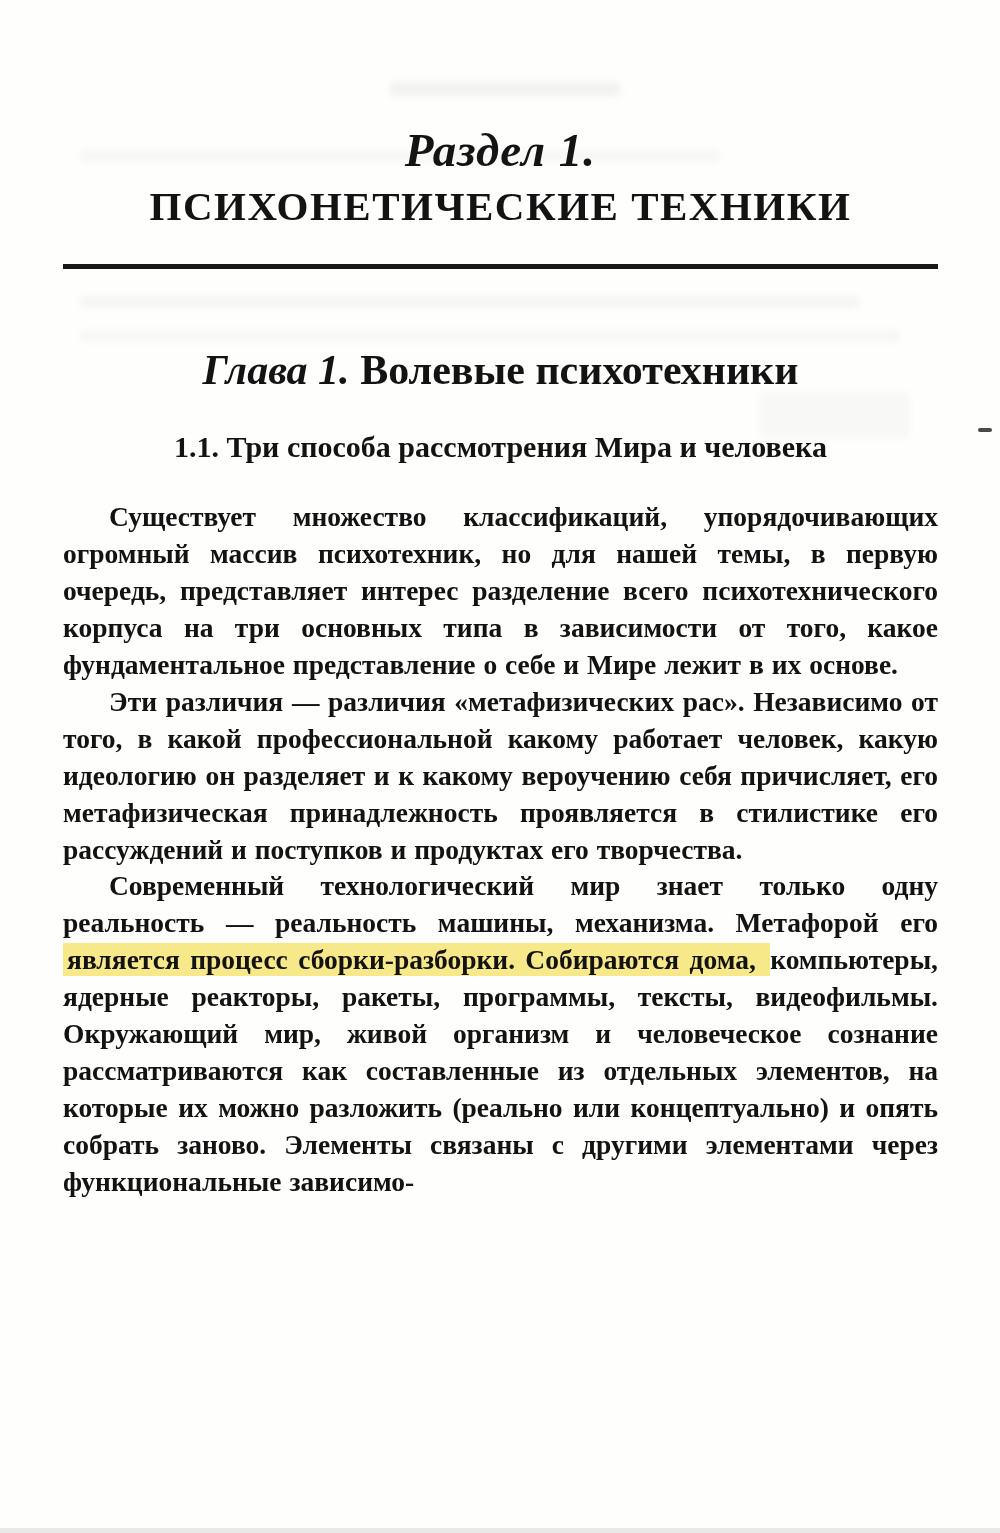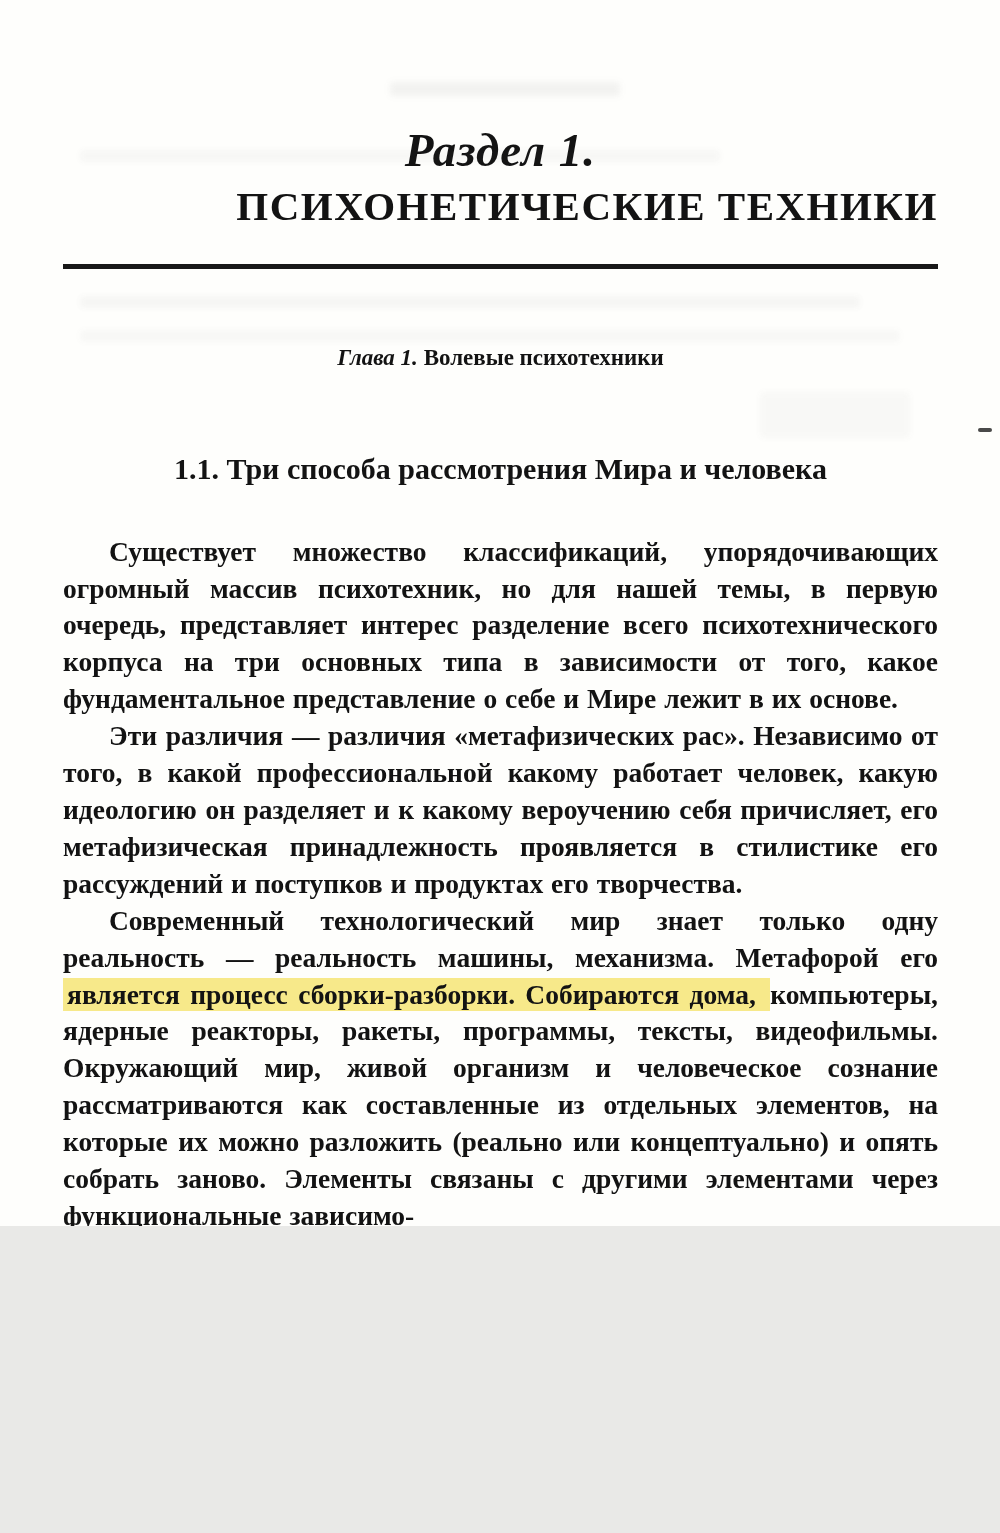--- a/index.html
+++ b/index.html
@@ -3,21 +3,21 @@
 <meta charset="utf-8">
 <style>
   html, body {
     margin: 0;
     padding: 0;
     background: #e9e9e7;
   }
   .page {
     position: relative;
     width: 1000px;
-    height: 1226px;
+    height: 1528px;
     margin: 0 auto;
     background: #fefefc;
     color: #131313;
     font-family: "Liberation Serif", "DejaVu Serif", serif;
     box-sizing: border-box;
     padding: 0 62px 0 63px;
     overflow: hidden;
   }
 
   
@@ -50,48 +50,48 @@
     font-weight: bold;
     font-style: italic;
     text-align: center;
     letter-spacing: 1px;
   }
   .section-title {
     margin: 6px 0 0;
     font-size: 41px;
     line-height: 1.15;
     font-weight: bold;
-    text-align: right;
+    text-align: center;
     letter-spacing: 1.5px;
   }
   .rule {
     margin: 34px 0 0;
     border: none;
     border-top: 5px solid #181818;
     width: 100%;
   }
   .chapter-heading {
     margin: 74px 0 0;
-    font-size: 23px;
+    font-size: 42px;
     line-height: 1.30;
     font-weight: bold;
     text-align: center;
   }
   .chapter-heading .chapter-label {
     font-style: italic;
   }
   .subsection-heading {
-    margin: 78px 0 0;
+    margin: 32px 0 0;
     font-size: 30px;
     line-height: 1.2;
     font-weight: bold;
     text-align: center;
   }
   .body-text {
-    margin-top: 47px;
+    margin-top: 34px;
   }
   .body-text p {
     margin: 0;
     font-size: 27.5px;
     line-height: 36.9px;
     font-weight: bold;
     text-align: justify;
     text-indent: 46px;
     word-spacing: 1px;
   }

